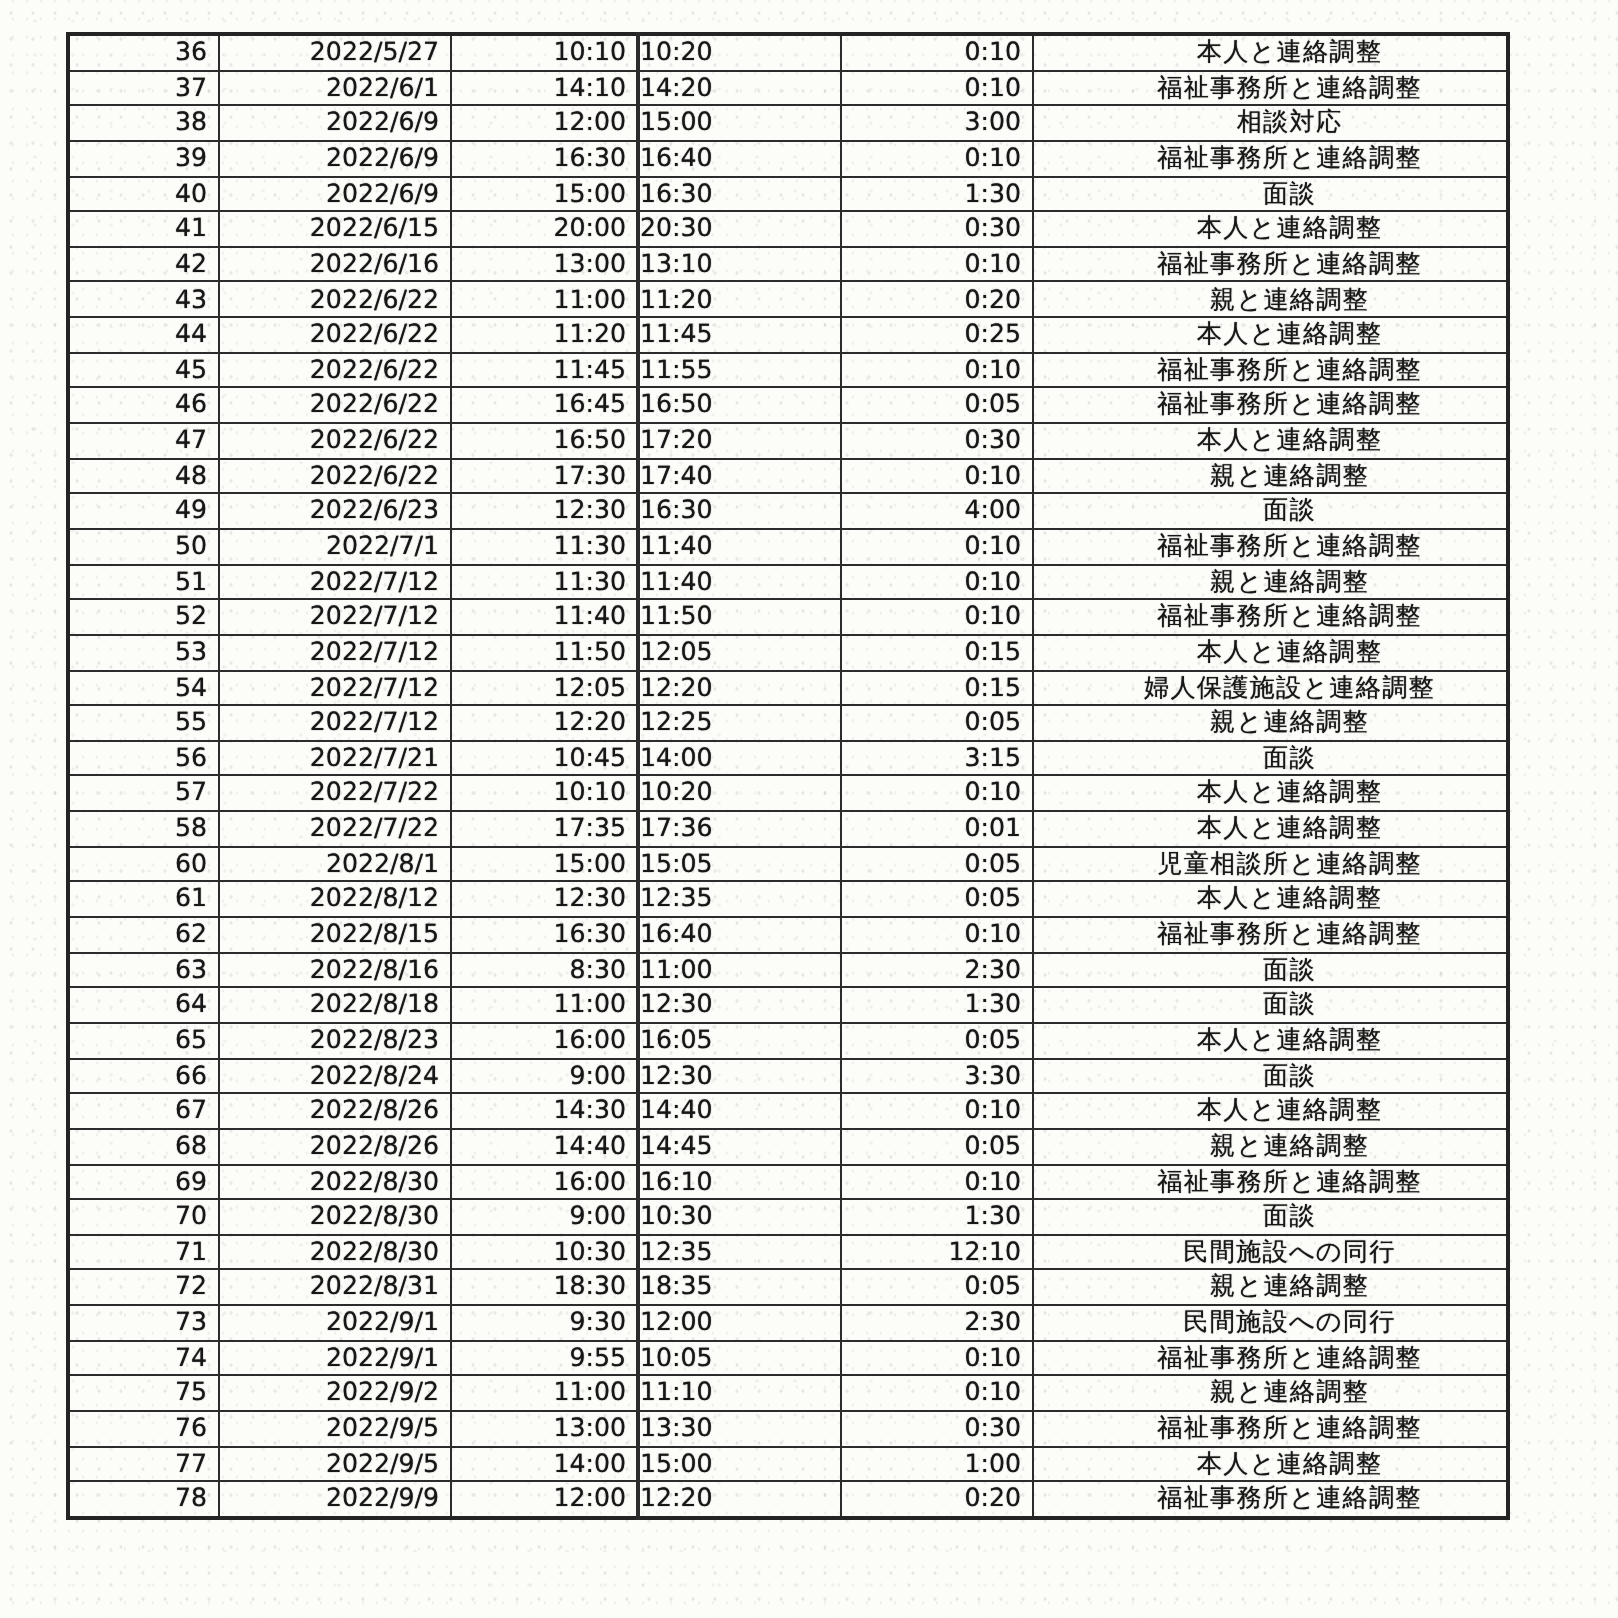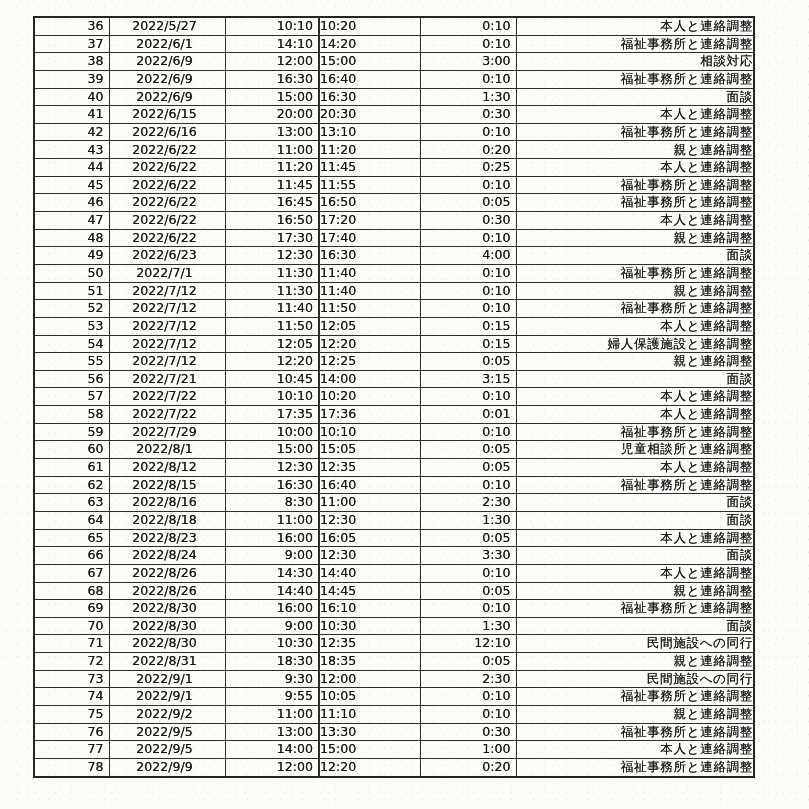--- a/index.html
+++ b/index.html
@@ -36,25 +36,25 @@
     height: 16.65px;
     padding: 0;
     font-size: 12.6px;
     line-height: 1;
     color: #171717;
     white-space: nowrap;
     overflow: hidden;
     text-shadow: 0 0 0.55px rgba(25,25,25,0.85);
   }
   td.c-no    { text-align: right; padding-right: 5px; margin-top: 12px; }
-  td.c-date  { text-align: center; padding-right: 5px; }
+  td.c-date  { text-align: right; padding-right: 5px; }
   td.c-start { text-align: right; padding-right: 5px; border-right-width: 2.4px; }
   td.c-end   { padding-right: 7px; }
   td.c-dur   { text-align: right; padding-right: 5px; padding-left: 33px; }
-  td.c-desc  { text-align: right;  padding-left: 20px; letter-spacing: 0.6px; }
+  td.c-desc  { text-align: center;  padding-left: 20px; letter-spacing: 0.6px; }
   col.w-no    { width: 75px; }
   col.w-date  { width: 116px; }
   col.w-start { width: 94px; }
   col.w-end   { width: 101px; }
   col.w-dur   { width: 96px; }
   col.w-desc  { width: 238px; }
 </style>
 </head>
 <body>
 
@@ -247,28 +247,20 @@
   </tr>
         <tr>
     <td class="c-no">58</td>
     <td class="c-date">2022/7/22</td>
     <td class="c-start">17:35</td>
     <td class="c-end">17:36</td>
     <td class="c-dur">0:01</td>
     <td class="c-desc">本人と連絡調整</td>
   </tr>
         <tr>
-    <td class="c-no">59</td>
-    <td class="c-date">2022/7/29</td>
-    <td class="c-start">10:00</td>
-    <td class="c-end">10:10</td>
-    <td class="c-dur">0:10</td>
-    <td class="c-desc">福祉事務所と連絡調整</td>
-  </tr>
-        <tr>
     <td class="c-no">60</td>
     <td class="c-date">2022/8/1</td>
     <td class="c-start">15:00</td>
     <td class="c-end">15:05</td>
     <td class="c-dur">0:05</td>
     <td class="c-desc">児童相談所と連絡調整</td>
   </tr>
         <tr>
     <td class="c-no">61</td>
     <td class="c-date">2022/8/12</td>

